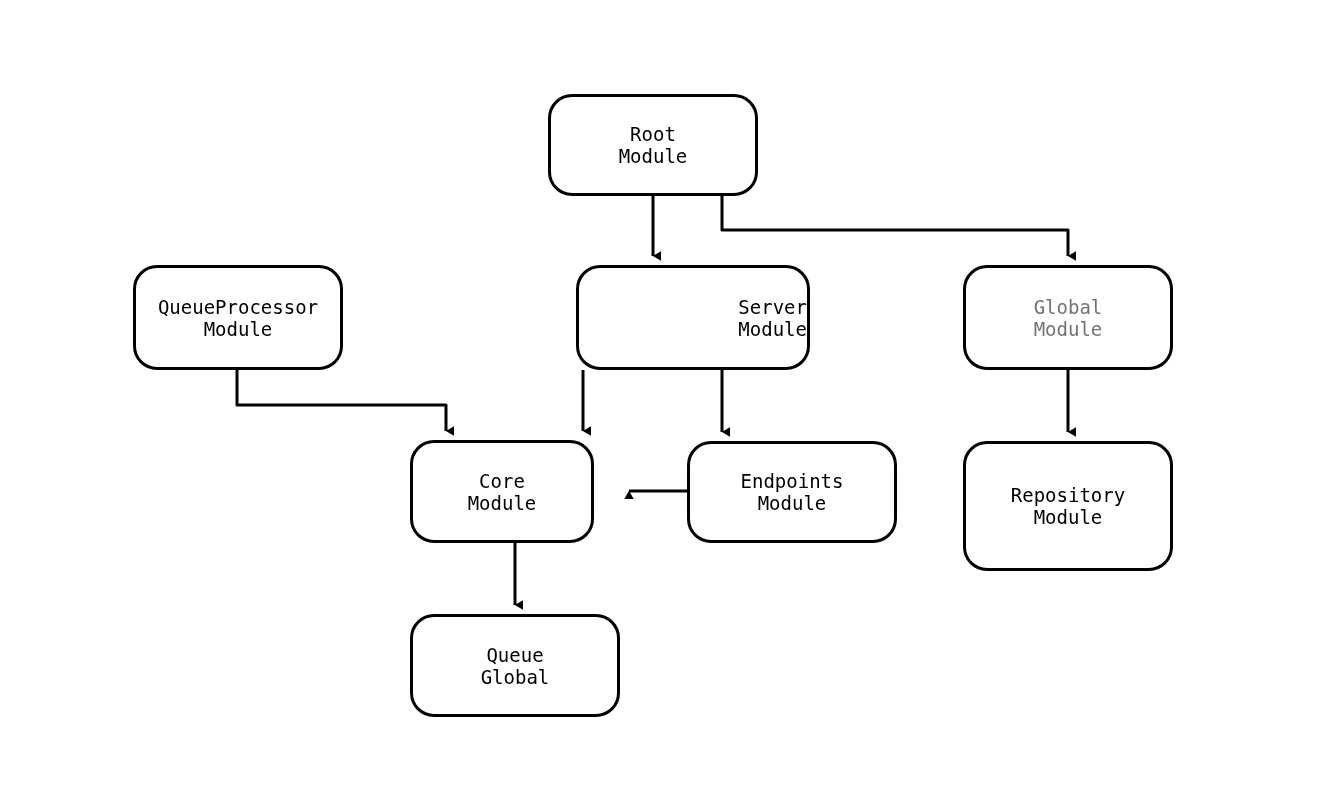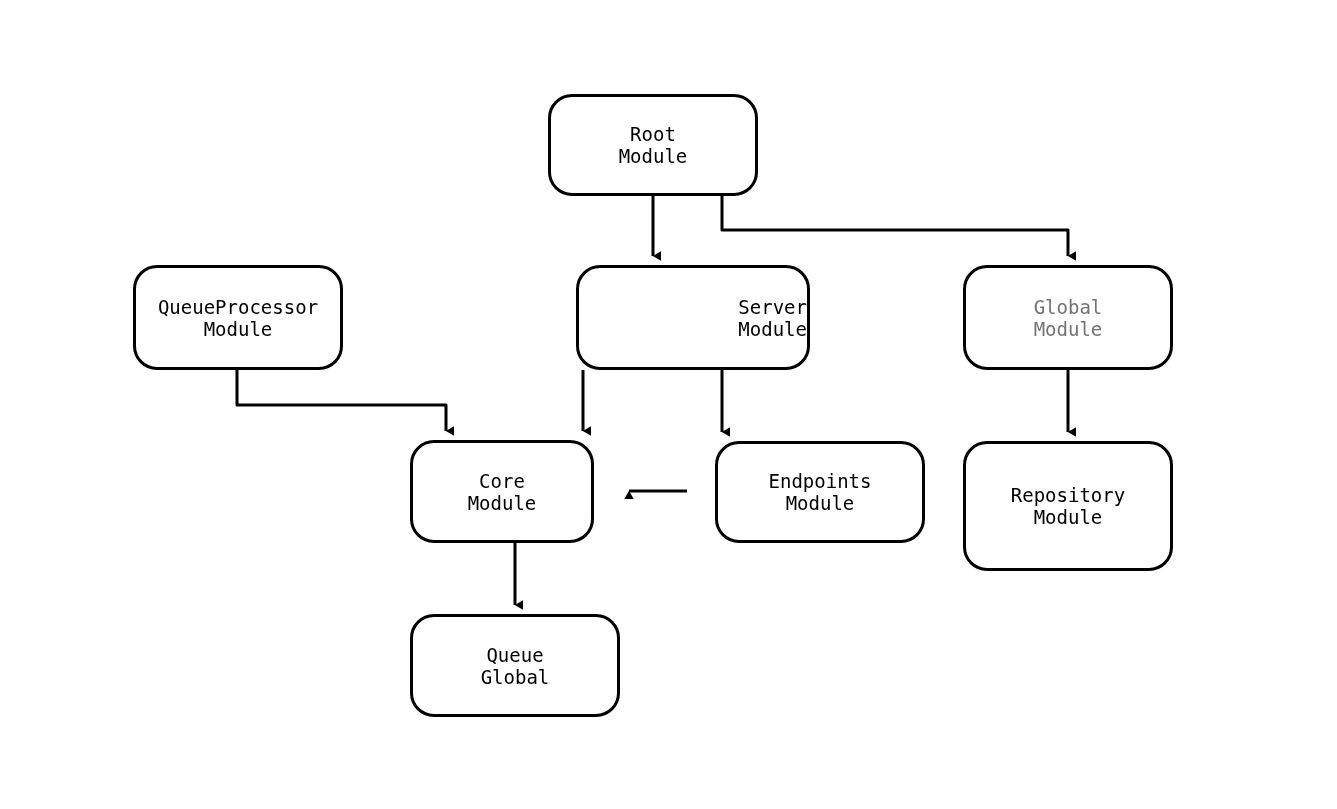--- a/index.html
+++ b/index.html
@@ -93,21 +93,21 @@
   <div class="node" style="left: 963px; top: 265px; width: 210px; height: 105px; border-color: rgb(0, 0, 0);">
     <span class="node-label" style="color: #737373;">Global
 Module</span>
   </div>
 
   <div class="node" style="left: 410px; top: 440px; width: 184px; height: 103px; border-color: rgb(0, 0, 0);">
     <span class="node-label" style="color: rgb(0, 0, 0);">Core
 Module</span>
   </div>
 
-  <div class="node" style="left: 687px; top: 441px; width: 210px; height: 102px; border-color: rgb(0, 0, 0); margin-left: 28px;">
+  <div class="node" style="left: 687px; top: 441px; width: 210px; height: 102px; border-color: rgb(0, 0, 0);">
     <span class="node-label" style="color: rgb(0, 0, 0);">Endpoints
 Module</span>
   </div>
 
   <div class="node" style="left: 963px; top: 441px; width: 210px; height: 130px; border-color: rgb(0, 0, 0);">
     <span class="node-label" style="color: rgb(0, 0, 0);">Repository
 Module</span>
   </div>
 
   <div class="node" style="left: 410px; top: 614px; width: 210px; height: 103px; border-color: rgb(0, 0, 0);">

